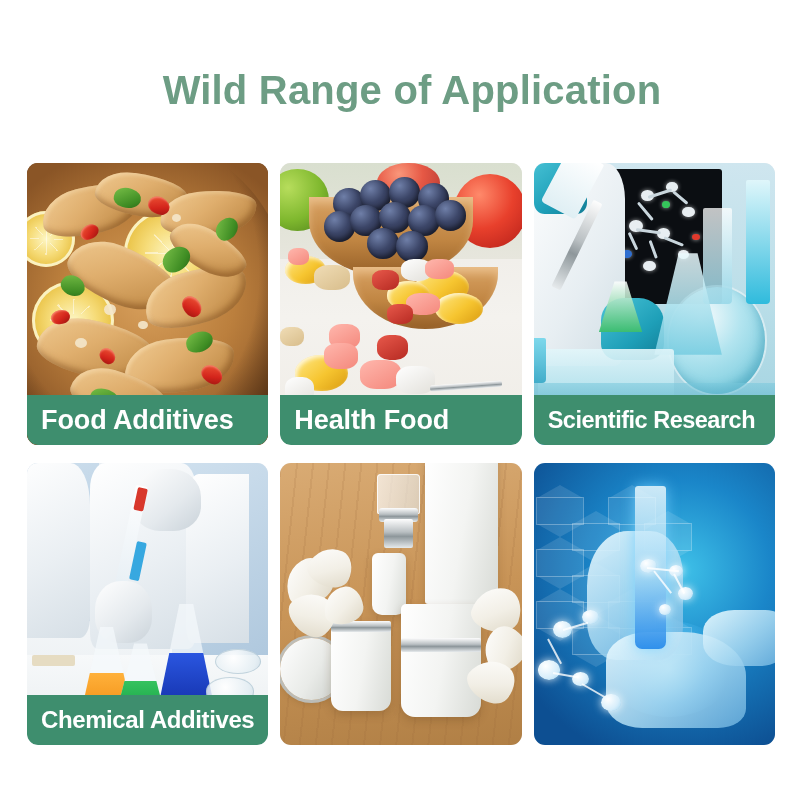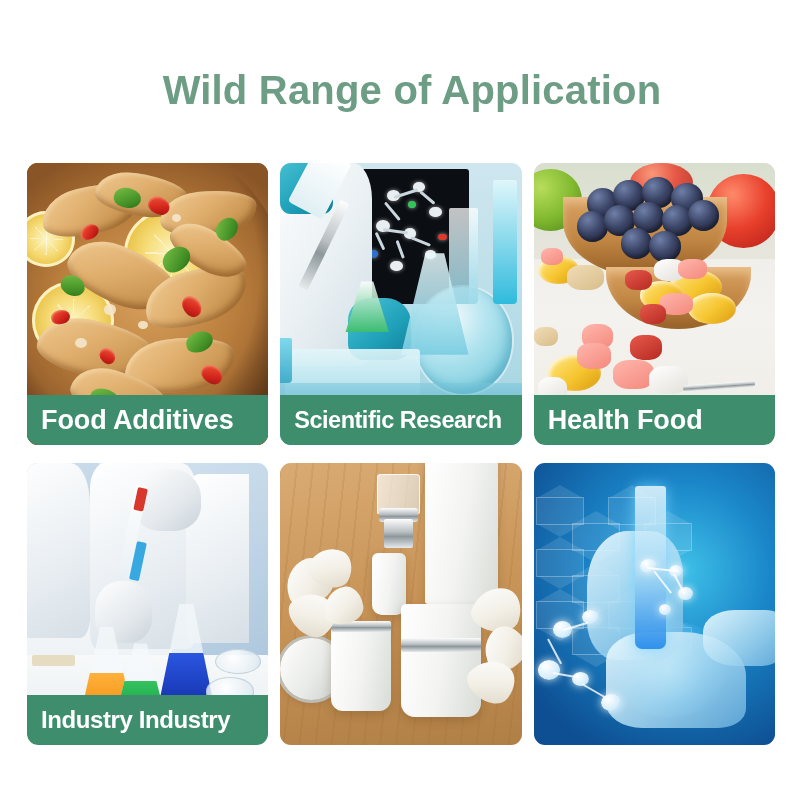--- a/index.html
+++ b/index.html
@@ -408,20 +408,70 @@
         <div class="herb" style="left:26%;top:80%;width:12%;height:7%;transform:rotate(22deg);"></div>
         <div class="herb" style="left:78%;top:20%;width:10%;height:7%;transform:rotate(-35deg);"></div>
 
         <div class="garlic" style="left:32%;top:50%;width:5%;height:4%;"></div>
         <div class="garlic" style="left:46%;top:56%;width:4%;height:3%;"></div>
         <div class="garlic" style="left:60%;top:18%;width:4%;height:3%;"></div>
         <div class="garlic" style="left:20%;top:62%;width:5%;height:3.5%;"></div>
       </div>
       <div class="caption">
         <span class="caption-text">Food Additives</span>
+      </div>
+    </div>
+
+    <div class="tile">
+      <div class="photo health-bg">
+        <div class="hf-top"></div>
+
+        <div class="lime" style="left:-6%;top:2%;width:26%;height:22%;"></div>
+        <div class="tomato" style="left:72%;top:4%;width:30%;height:26%;"></div>
+        <div class="tomato" style="left:40%;top:0%;width:26%;height:14%;opacity:.85;"></div>
+
+        <div class="bowl" style="left:12%;top:12%;width:68%;height:28%;"></div>
+        <div class="berry" style="left:22%;top:9%;width:13%;height:11%;"></div>
+        <div class="berry" style="left:33%;top:6%;width:13%;height:11%;"></div>
+        <div class="berry" style="left:45%;top:5%;width:13%;height:11%;"></div>
+        <div class="berry" style="left:57%;top:7%;width:13%;height:11%;"></div>
+        <div class="berry" style="left:18%;top:17%;width:13%;height:11%;"></div>
+        <div class="berry" style="left:29%;top:15%;width:13%;height:11%;"></div>
+        <div class="berry" style="left:41%;top:14%;width:13%;height:11%;"></div>
+        <div class="berry" style="left:53%;top:15%;width:13%;height:11%;"></div>
+        <div class="berry" style="left:64%;top:13%;width:13%;height:11%;"></div>
+        <div class="berry" style="left:36%;top:23%;width:13%;height:11%;"></div>
+        <div class="berry" style="left:48%;top:24%;width:13%;height:11%;"></div>
+
+        <div class="bowl" style="left:30%;top:37%;width:60%;height:22%;border-radius:0 0 50% 50% / 0 0 90% 90%;"></div>
+        <div class="softgel" style="left:56%;top:38%;width:22%;height:12%;"></div>
+        <div class="softgel" style="left:44%;top:42%;width:18%;height:10%;"></div>
+        <div class="softgel" style="left:64%;top:46%;width:20%;height:11%;"></div>
+        <div class="pill white" style="left:50%;top:34%;width:13%;height:8%;"></div>
+        <div class="pill pink" style="left:60%;top:34%;width:12%;height:7%;"></div>
+        <div class="pill pink" style="left:52%;top:46%;width:14%;height:8%;"></div>
+        <div class="pill red" style="left:38%;top:38%;width:11%;height:7%;"></div>
+        <div class="pill red" style="left:44%;top:50%;width:11%;height:7%;"></div>
+
+        <div class="softgel" style="left:2%;top:33%;width:17%;height:10%;"></div>
+        <div class="pill tan" style="left:14%;top:36%;width:15%;height:9%;"></div>
+        <div class="pill pink" style="left:3%;top:30%;width:9%;height:6%;"></div>
+
+        <div class="softgel" style="left:6%;top:68%;width:22%;height:13%;"></div>
+        <div class="pill pink" style="left:20%;top:57%;width:13%;height:9%;"></div>
+        <div class="pill pink" style="left:18%;top:64%;width:14%;height:9%;"></div>
+        <div class="pill pink" style="left:33%;top:70%;width:17%;height:10%;"></div>
+        <div class="pill red" style="left:40%;top:61%;width:13%;height:9%;"></div>
+        <div class="pill white" style="left:48%;top:72%;width:16%;height:10%;"></div>
+        <div class="pill white" style="left:2%;top:76%;width:12%;height:9%;"></div>
+        <div class="pill tan" style="left:0%;top:58%;width:10%;height:7%;"></div>
+        <div class="cos-silver" style="left:62%;top:78%;width:30%;height:2%;transform:rotate(-4deg);"></div>
+      </div>
+      <div class="caption">
+        <span class="caption-text">Health Food</span>
       </div>
     </div>
 
     <div class="tile">
       <div class="photo sci-bg">
         <div class="sci-monitor">
           <div class="mol-node" style="left:30%;top:16%;width:11%;height:8%;"></div>
           <div class="mol-node" style="left:52%;top:10%;width:10%;height:7%;"></div>
           <div class="mol-node" style="left:66%;top:28%;width:11%;height:8%;"></div>
           <div class="mol-node" style="left:20%;top:38%;width:12%;height:9%;"></div>
@@ -455,70 +505,20 @@
         <div class="rack" style="left:2%;top:66%;width:56%;height:20%;"></div>
         <div class="tube" style="left:-2%;top:62%;width:7%;height:16%;background:linear-gradient(180deg,rgba(120,215,235,.95) 0%,rgba(60,170,200,.95) 100%);"></div>
         <div class="bench-reflect"></div>
       </div>
       <div class="caption">
         <span class="caption-text xs">Scientific Research</span>
       </div>
     </div>
 
     <div class="tile">
-      <div class="photo health-bg">
-        <div class="hf-top"></div>
-
-        <div class="lime" style="left:-6%;top:2%;width:26%;height:22%;"></div>
-        <div class="tomato" style="left:72%;top:4%;width:30%;height:26%;"></div>
-        <div class="tomato" style="left:40%;top:0%;width:26%;height:14%;opacity:.85;"></div>
-
-        <div class="bowl" style="left:12%;top:12%;width:68%;height:28%;"></div>
-        <div class="berry" style="left:22%;top:9%;width:13%;height:11%;"></div>
-        <div class="berry" style="left:33%;top:6%;width:13%;height:11%;"></div>
-        <div class="berry" style="left:45%;top:5%;width:13%;height:11%;"></div>
-        <div class="berry" style="left:57%;top:7%;width:13%;height:11%;"></div>
-        <div class="berry" style="left:18%;top:17%;width:13%;height:11%;"></div>
-        <div class="berry" style="left:29%;top:15%;width:13%;height:11%;"></div>
-        <div class="berry" style="left:41%;top:14%;width:13%;height:11%;"></div>
-        <div class="berry" style="left:53%;top:15%;width:13%;height:11%;"></div>
-        <div class="berry" style="left:64%;top:13%;width:13%;height:11%;"></div>
-        <div class="berry" style="left:36%;top:23%;width:13%;height:11%;"></div>
-        <div class="berry" style="left:48%;top:24%;width:13%;height:11%;"></div>
-
-        <div class="bowl" style="left:30%;top:37%;width:60%;height:22%;border-radius:0 0 50% 50% / 0 0 90% 90%;"></div>
-        <div class="softgel" style="left:56%;top:38%;width:22%;height:12%;"></div>
-        <div class="softgel" style="left:44%;top:42%;width:18%;height:10%;"></div>
-        <div class="softgel" style="left:64%;top:46%;width:20%;height:11%;"></div>
-        <div class="pill white" style="left:50%;top:34%;width:13%;height:8%;"></div>
-        <div class="pill pink" style="left:60%;top:34%;width:12%;height:7%;"></div>
-        <div class="pill pink" style="left:52%;top:46%;width:14%;height:8%;"></div>
-        <div class="pill red" style="left:38%;top:38%;width:11%;height:7%;"></div>
-        <div class="pill red" style="left:44%;top:50%;width:11%;height:7%;"></div>
-
-        <div class="softgel" style="left:2%;top:33%;width:17%;height:10%;"></div>
-        <div class="pill tan" style="left:14%;top:36%;width:15%;height:9%;"></div>
-        <div class="pill pink" style="left:3%;top:30%;width:9%;height:6%;"></div>
-
-        <div class="softgel" style="left:6%;top:68%;width:22%;height:13%;"></div>
-        <div class="pill pink" style="left:20%;top:57%;width:13%;height:9%;"></div>
-        <div class="pill pink" style="left:18%;top:64%;width:14%;height:9%;"></div>
-        <div class="pill pink" style="left:33%;top:70%;width:17%;height:10%;"></div>
-        <div class="pill red" style="left:40%;top:61%;width:13%;height:9%;"></div>
-        <div class="pill white" style="left:48%;top:72%;width:16%;height:10%;"></div>
-        <div class="pill white" style="left:2%;top:76%;width:12%;height:9%;"></div>
-        <div class="pill tan" style="left:0%;top:58%;width:10%;height:7%;"></div>
-        <div class="cos-silver" style="left:62%;top:78%;width:30%;height:2%;transform:rotate(-4deg);"></div>
-      </div>
-      <div class="caption">
-        <span class="caption-text">Health Food</span>
-      </div>
-    </div>
-
-    <div class="tile">
       <div class="photo chem-bg">
         <div class="chem-shirt" style="left:-4%;top:0%;width:34%;height:56%;"></div>
         <div class="chem-coat" style="left:-8%;top:0%;width:34%;height:62%;border-radius:0 24% 12% 0;"></div>
         <div class="chem-shirt" style="left:60%;top:0%;width:46%;height:70%;"></div>
         <div class="chem-coat" style="left:26%;top:0%;width:44%;height:66%;border-radius:14% 14% 8% 8%;"></div>
         <div class="chem-coat" style="left:66%;top:4%;width:26%;height:60%;border-radius:20% 0 0 10%;"></div>
 
         <div class="chem-glove" style="left:44%;top:2%;width:28%;height:22%;"></div>
         <div class="pipette" style="left:45%;top:8%;width:5%;height:54%;"></div>
         <div class="pipette" style="left:46%;top:9%;width:4%;height:8%;background:#d8372b;"></div>
@@ -533,21 +533,21 @@
           <div class="liq green" style="height:52%;"></div>
         </div>
         <div class="cflask" style="left:54%;top:50%;width:24%;height:38%;">
           <div class="liq blue" style="height:54%;"></div>
         </div>
         <div class="petri" style="left:74%;top:76%;width:20%;height:10%;"></div>
         <div class="petri" style="left:78%;top:66%;width:19%;height:9%;"></div>
         <div class="cos-silver" style="left:2%;top:68%;width:18%;height:4%;background:#e6dcc2;"></div>
       </div>
       <div class="caption">
-        <span class="caption-text sm">Industry Industry</span>
+        <span class="caption-text sm">Chemical Additives</span>
       </div>
     </div>
 
     <div class="tile">
       <div class="photo cos-bg">
         <div class="cos-jar" style="left:60%;top:-4%;width:30%;height:54%;border-radius:3px;"></div>
         <div class="cos-jar" style="left:38%;top:32%;width:14%;height:22%;"></div>
         <div class="cos-cap" style="left:40%;top:4%;width:18%;height:14%;"></div>
         <div class="cos-silver" style="left:41%;top:16%;width:16%;height:5%;border-radius:3px;"></div>
         <div class="cos-silver" style="left:43%;top:20%;width:12%;height:10%;"></div>

